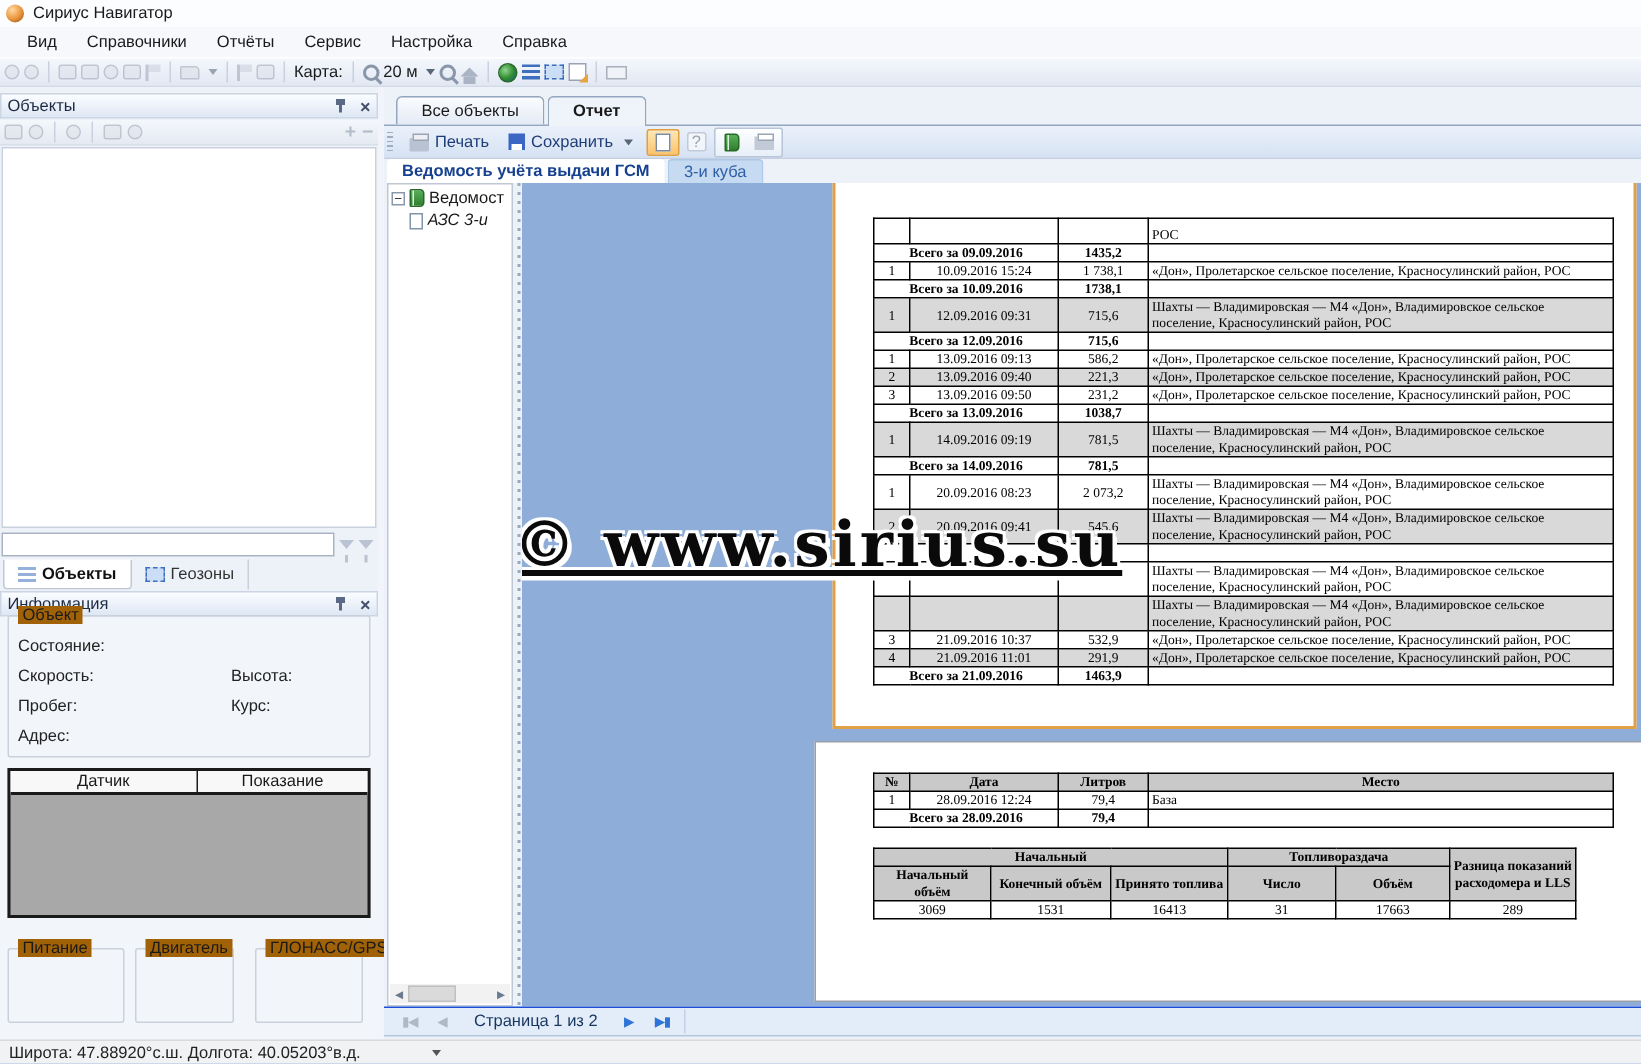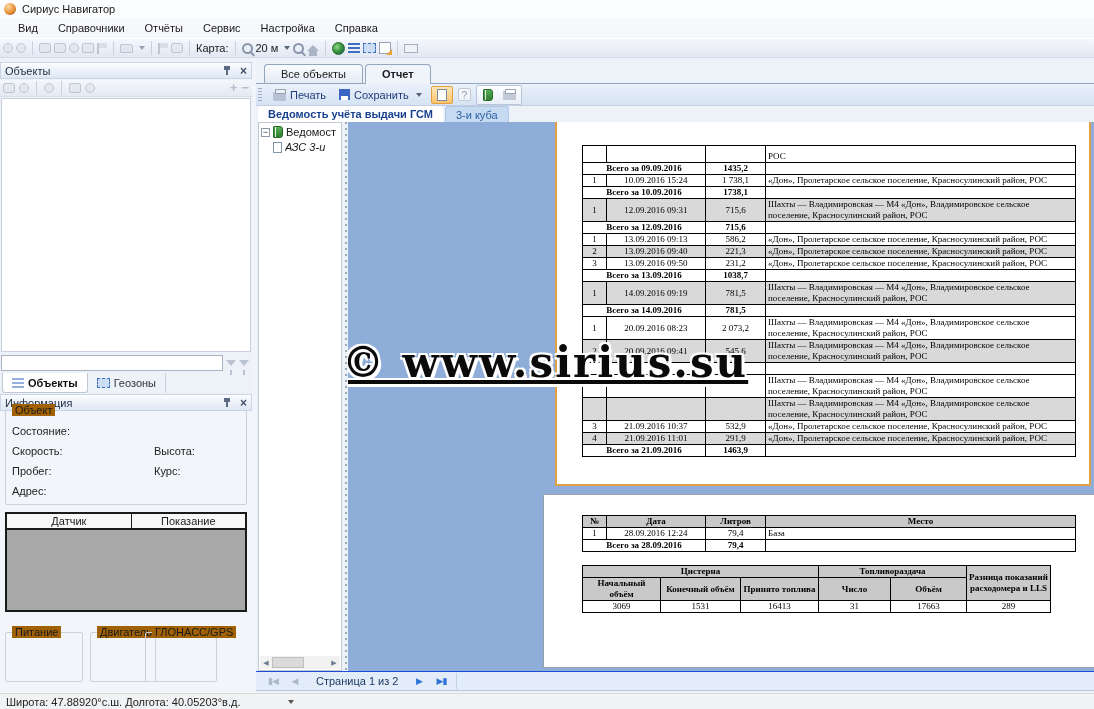--- a/index.html
+++ b/index.html
@@ -246,21 +246,21 @@
         <span class="hc">Датчик</span>
         <span class="hc">Показание</span>
       </div>
     </div>
     <div class="group-box" style="left:5px; top:238px; width:78px; height:50px;">
       <span class="group-label">Питание</span>
     </div>
     <div class="group-box" style="left:90px; top:238px; width:66px; height:50px;">
       <span class="group-label">Двигатель</span>
     </div>
-    <div class="group-box" style="left:145px; top:238px; width:72px; height:50px;">
+    <div class="group-box" style="left:170px; top:238px; width:72px; height:50px;">
       <span class="group-label">ГЛОНАСС/GPS</span>
     </div>
   </div>
 </div>
 
 <div class="main">
 
   <div class="doc-tabs">
     <div class="doc-tab">
       <span>Все объекты</span>
@@ -489,21 +489,21 @@
           <colgroup>
               <col style="width:78px">
               <col style="width:80px">
               <col style="width:78px">
               <col style="width:72px">
               <col style="width:76px">
               <col style="width:84px">
             </colgroup>
           <tbody>
             <tr>
-              <th colspan="3">Цистерна</th>
+              <th colspan="3">Начальный</th>
               <th colspan="2">Топливораздача</th>
               <th rowspan="2">Разница показаний расходомера и LLS</th>
             </tr>
             <tr>
               <th>Начальный объём</th>
               <th>Конечный объём</th>
               <th>Принято топлива</th>
               <th>Число</th>
               <th>Объём</th>
             </tr>

